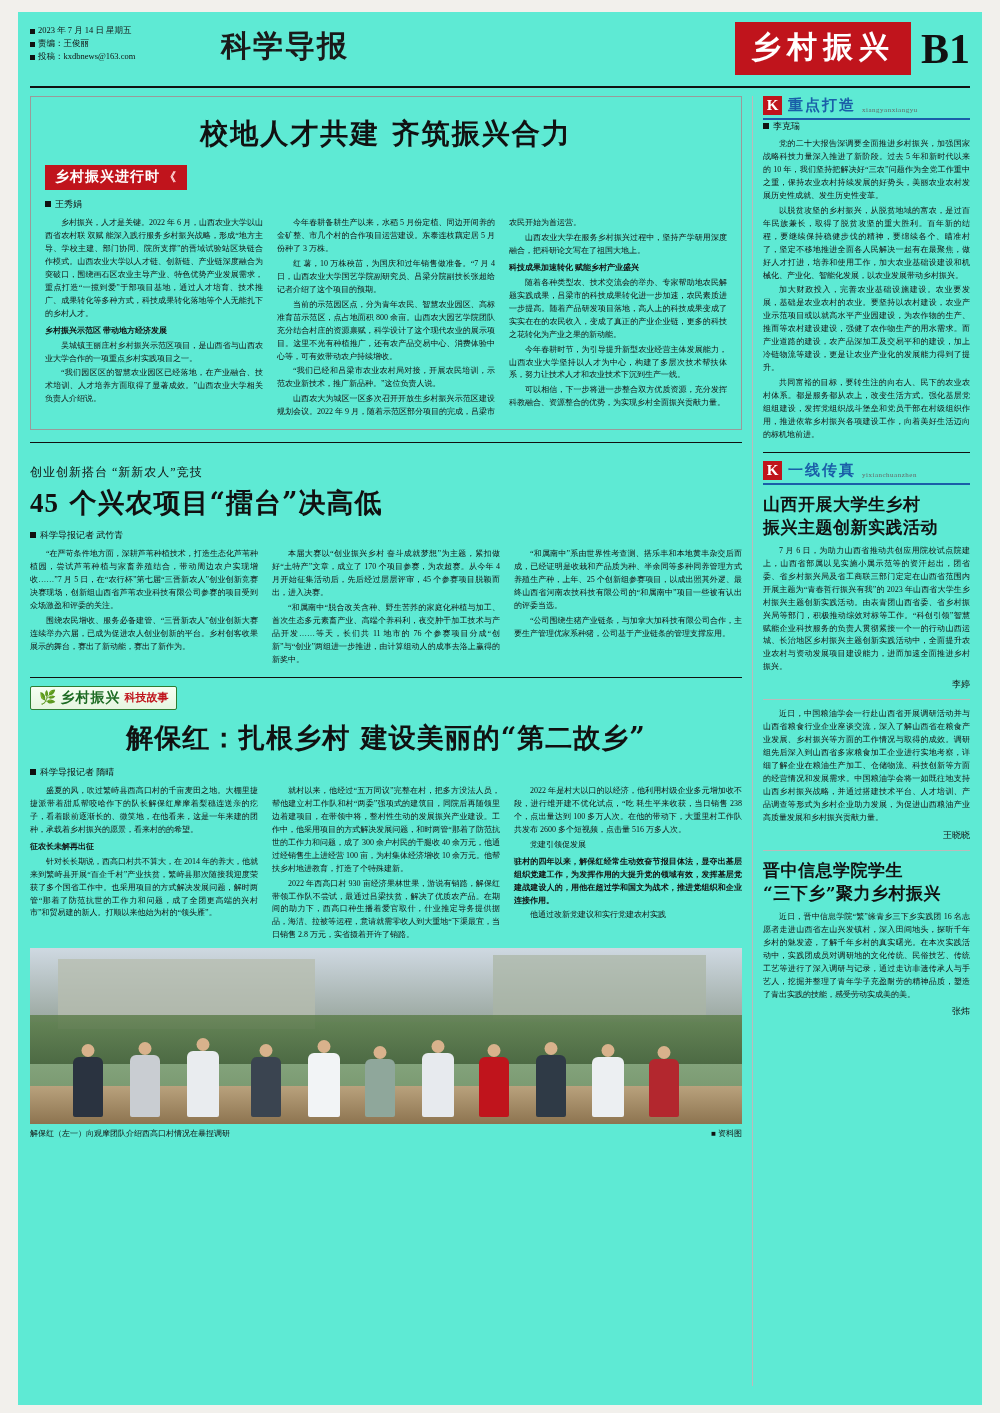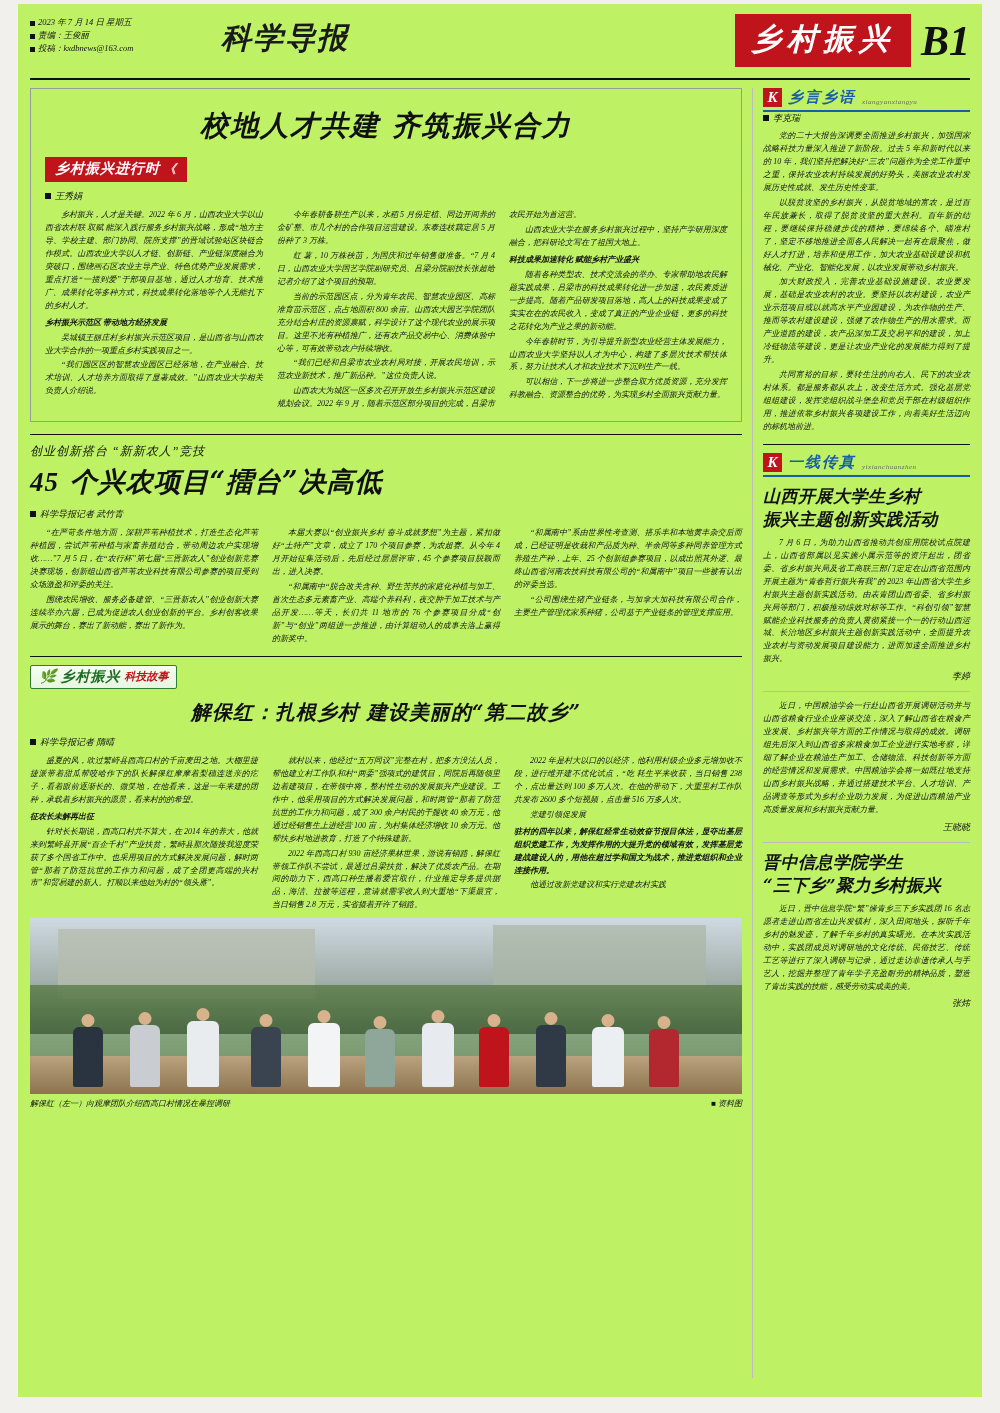--- a/index.html
+++ b/index.html
@@ -4,25 +4,24 @@
 <style>
   * { box-sizing: border-box; margin: 0; padding: 0; }
   body {
     width: 1000px; height: 1413px;
     background: #f2f0ec;
     font-family: "Liberation Serif", serif;
     color: #111;
     overflow: hidden;
   }
   .page {
-    position: absolute; left: 18px; top: 4px;
+    position: absolute; left: 18px; top: 12px;
     width: 964px; height: 1393px;
-    background: #bef264;
+    background: #5eead4;
     padding: 8px 12px;
-    font-style: italic;
   }
   
   .masthead {
     display: flex; align-items: flex-start;
     border-bottom: 2px solid #111;
     padding-bottom: 6px;
     height: 68px;
   }
   .mh-left { width: 150px; font-size: 8.5px; line-height: 1.55; padding-top: 4px; }
   .mh-left div { white-space: nowrap; }
@@ -72,42 +71,42 @@
   .lead-tag .mark { color: #ffd9d9; margin-left: 4px; font-size: 12px; }
   .byline {
     font-size: 9px; margin: 8px 0 6px 0;
   }
   .byline .sq { display: inline-block; width: 6px; height: 6px; background: #111; margin-right: 4px; }
   .cols3 { column-count: 3; column-gap: 14px; font-size: 8px; line-height: 1.62; text-align: justify; }
   .cols3 p, .cols2 p { text-indent: 2em; margin-bottom: 2px; }
   .sub-h { font-weight: bold; text-indent: 0 !important; margin: 4px 0 2px 0; }
 
   
-  .art2 { margin-top: 12px; border-top: 1px solid #111; padding-top: 8px; }
+  .art2 { margin-top: 12px; border-top: 1px solid #111; padding-top: 21px; }
   .kicker { font-size: 12px; margin-bottom: 4px; letter-spacing: 1px; }
   .art2-title {
     font-family: "DejaVu Serif", serif;
     font-size: 27px; font-weight: bold; letter-spacing: 1px; margin-bottom: 6px;
   }
   .art2-title .num { font-family: "Liberation Serif", serif; }
 
   
   .art3 { margin-top: 10px; border-top: 1px solid #111; padding-top: 8px; }
   .art3-banner { display: flex; align-items: center; gap: 6px; margin-bottom: 8px; }
   .xczx-logo {
     display: flex; align-items: center; gap: 4px;
     border: 1px solid #2e7d32; padding: 2px 8px; border-radius: 2px;
     background: linear-gradient(180deg,#f6fff2,#e6f5e0);
   }
   .xczx-logo .leaf { color: #2e9b3a; font-size: 14px; }
   .xczx-logo .t1 { font-size: 14px; font-weight: bold; color: #1d6b23; letter-spacing: 1px; }
   .xczx-logo .t2 { font-size: 11px; color: #c0141c; font-weight: bold; }
   .art3-title {
     font-family: "DejaVu Serif", serif;
-    font-size: 20px; font-weight: bold; letter-spacing: 1px;
+    font-size: 27px; font-weight: bold; letter-spacing: 1px;
     text-align: center; margin: 10px 0 10px 0;
   }
   .photo-wrap { margin-top: 6px; text-align: right; }
   .photo {
     width: 100%; height: 176px; position: relative; overflow: hidden;
     background: linear-gradient(180deg,#9fb7cd 0%, #8fae8a 45%, #6f8f63 100%);
   }
   .photo .sky { position:absolute; left:0; top:0; width:100%; height:42%;
     background: linear-gradient(180deg,#cfd9e2,#9aa79f); }
   .photo .ground { position:absolute; left:0; bottom:0; width:100%; height:22%;
@@ -295,21 +294,21 @@
         </div>
       </div>
     </div>
 
     <div class="col-side">
 
       <div>
         <div class="side-head">
           <div class="side-k">K</div>
           <div>
-            <div class="side-k-cn">乡言乡语</div>
+            <div class="side-k-cn">重点打造</div>
           </div>
           <div class="side-k-py">xiangyanxiangyu</div>
         </div>
         <div class="side-by">
           <span class="sq" style="display:inline-block;width:6px;height:6px;background:#111;margin-right:4px;"></span><span>李克瑞</span>
         </div>
         <div class="side-body">
           <p>党的二十大报告深调要全面推进乡村振兴，加强国家战略科技力量深入推进了新阶段。过去 5 年和新时代以来的 10 年，我们坚持把解决好“三农”问题作为全党工作重中之重，保持农业农村持续发展的好势头，美丽农业农村发展历史性成就、发生历史性变革。</p>
           <p>以脱贫攻坚的乡村振兴，从脱贫地域的富农，是过百年民族兼长，取得了脱贫攻坚的重大胜利。百年新的结程，要继续保持稳健步伐的精神，要绵续各个、瞄准村了，坚定不移地推进全面各人民解决一起有在最聚焦，做好人才打进，培养和使用工作，加大农业基础设建设和机械化、产业化、智能化发展，以农业发展带动乡村振兴。</p>
           <p>加大财政投入，完善农业基础设施建设。农业要发展，基础是农业农村的农业。要坚持以农村建设，农业产业示范项目或以就高水平产业园建设，为农作物的生产、推而等农村建设建设，强健了农作物生产的用水需求。而产业道路的建设，农产品深加工及交易平和的建设，加上冷链物流等建设，更是让农业产业化的发展能力得到了提升。</p>

